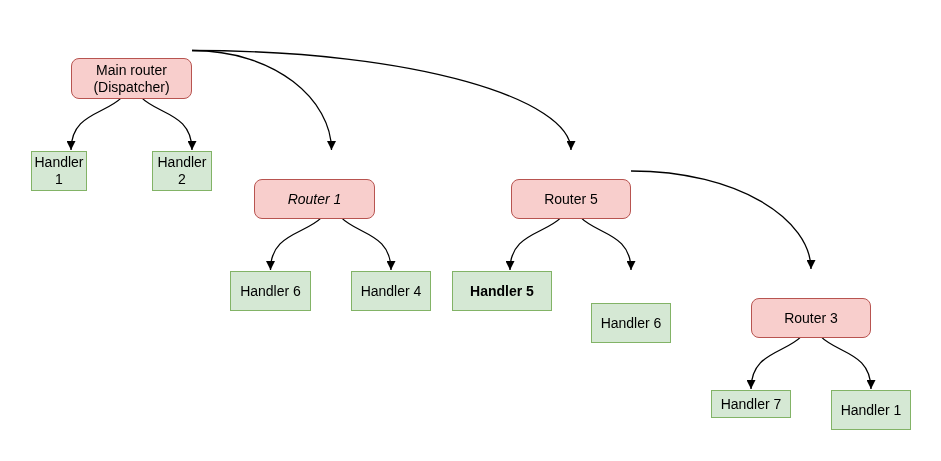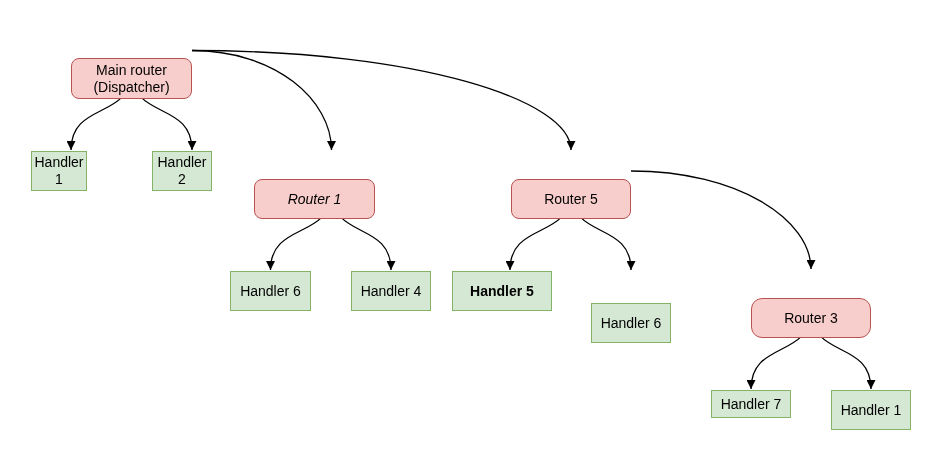--- a/index.html
+++ b/index.html
@@ -79,17 +79,17 @@
   <div class="node router" style="left: 71px; top: 30px; width: 121px; height: 41px;"><span>Main router
 (Dispatcher)</span></div>
   <div class="node handler" style="left: 31px; top: 151px; width: 56px; height: 40px;"><span>Handler 1</span></div>
   <div class="node handler" style="left: 152px; top: 151px; width: 60px; height: 40px;"><span>Handler 2</span></div>
   <div class="node router" style="left: 254px; top: 151px; width: 121px; height: 40px; font-style: italic;"><span>Router 1</span></div>
   <div class="node router" style="left: 511px; top: 151px; width: 120px; height: 40px;"><span>Router 5</span></div>
   <div class="node handler" style="left: 230px; top: 271px; width: 81px; height: 40px;"><span>Handler 6</span></div>
   <div class="node handler" style="left: 351px; top: 271px; width: 80px; height: 40px;"><span>Handler 4</span></div>
   <div class="node handler" style="left: 452px; top: 271px; width: 100px; height: 40px; font-weight: bold;"><span>Handler 5</span></div>
   <div class="node handler" style="left: 591px; top: 271px; width: 80px; height: 40px; margin-top: 32px;"><span>Handler 6</span></div>
-  <div class="node router" style="left: 751px; top: 270px; width: 120px; height: 40px; border-radius: 11px;"><span>Router 3</span></div>
+  <div class="node router" style="left: 751px; top: 270px; width: 120px; height: 40px;"><span>Router 3</span></div>
   <div class="node handler" style="left: 711px; top: 390px; width: 80px; height: 28px;"><span>Handler 7</span></div>
   <div class="node handler" style="left: 831px; top: 390px; width: 80px; height: 40px;"><span>Handler 1</span></div>
 
 </div>
 
 </body></html>

